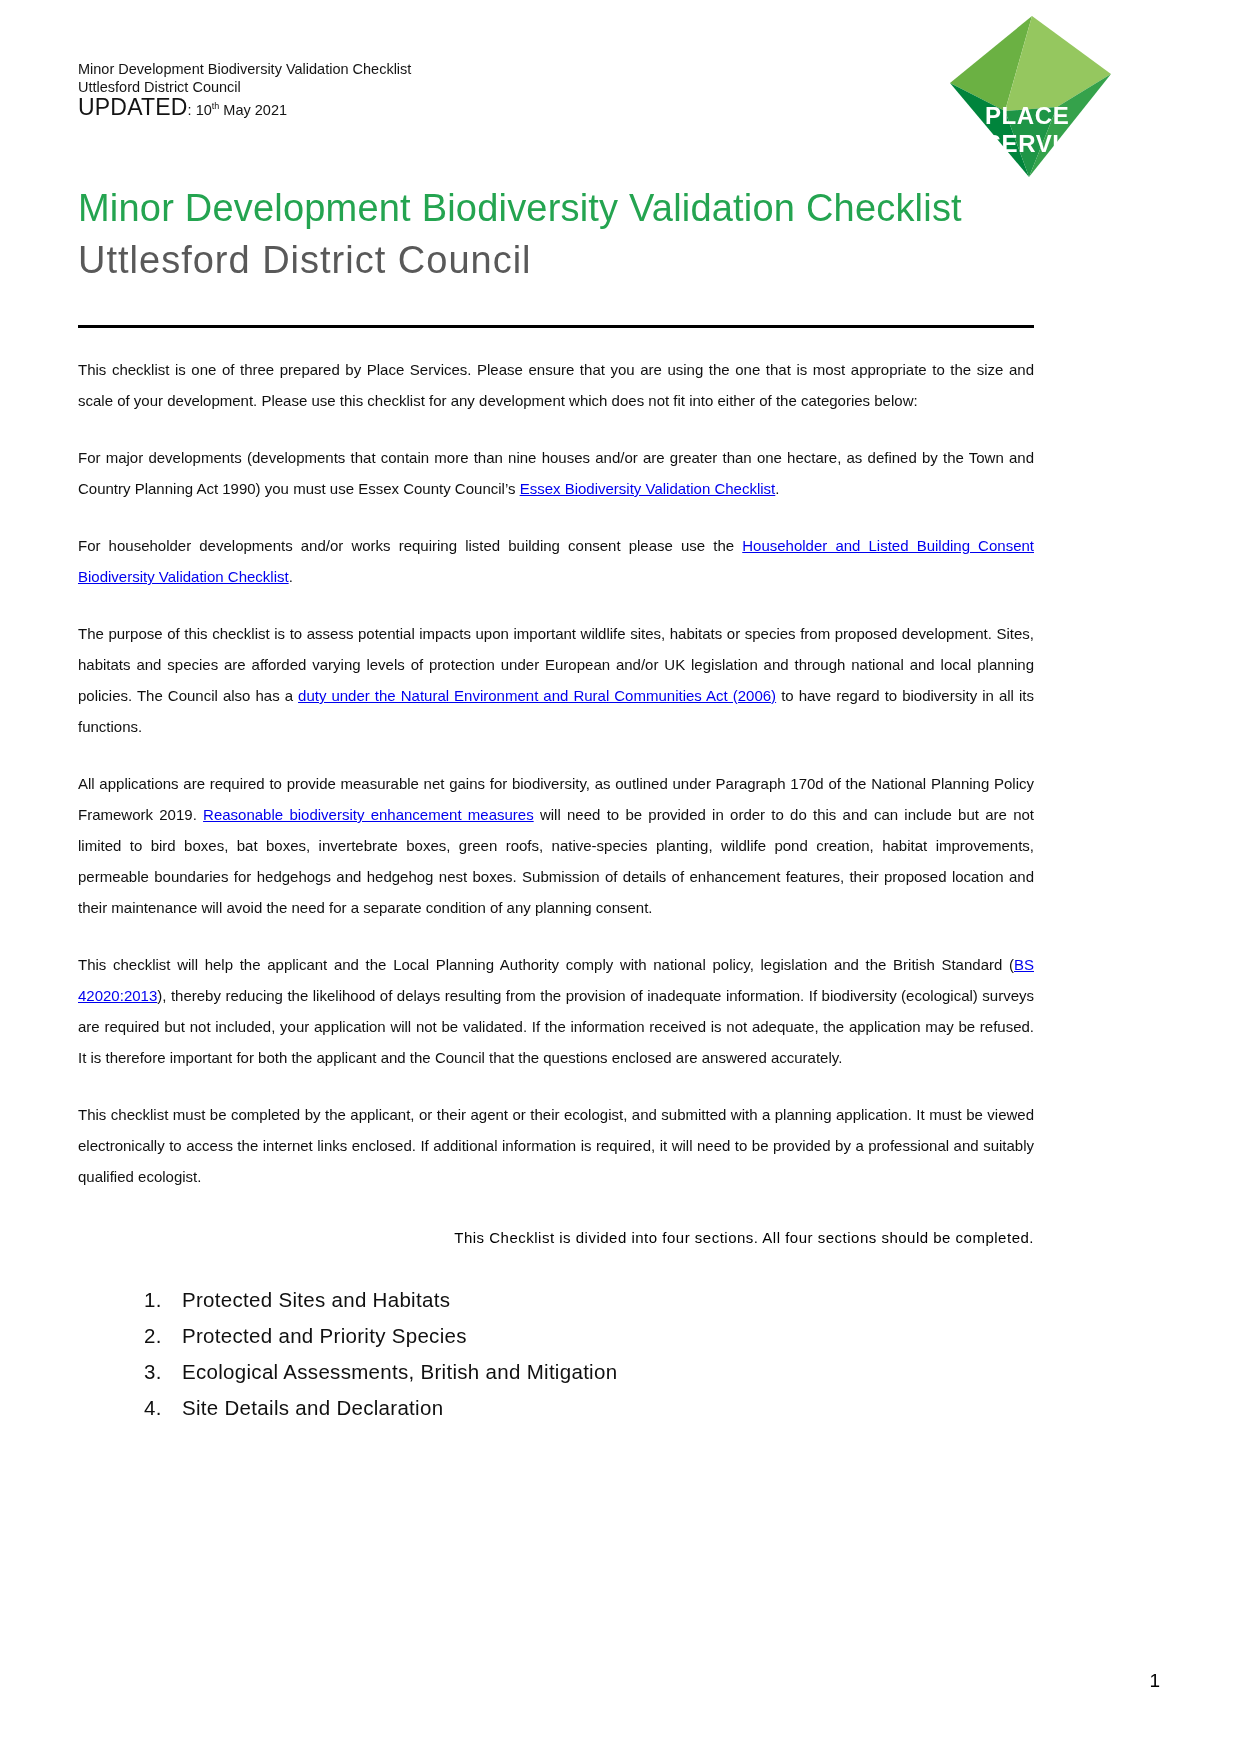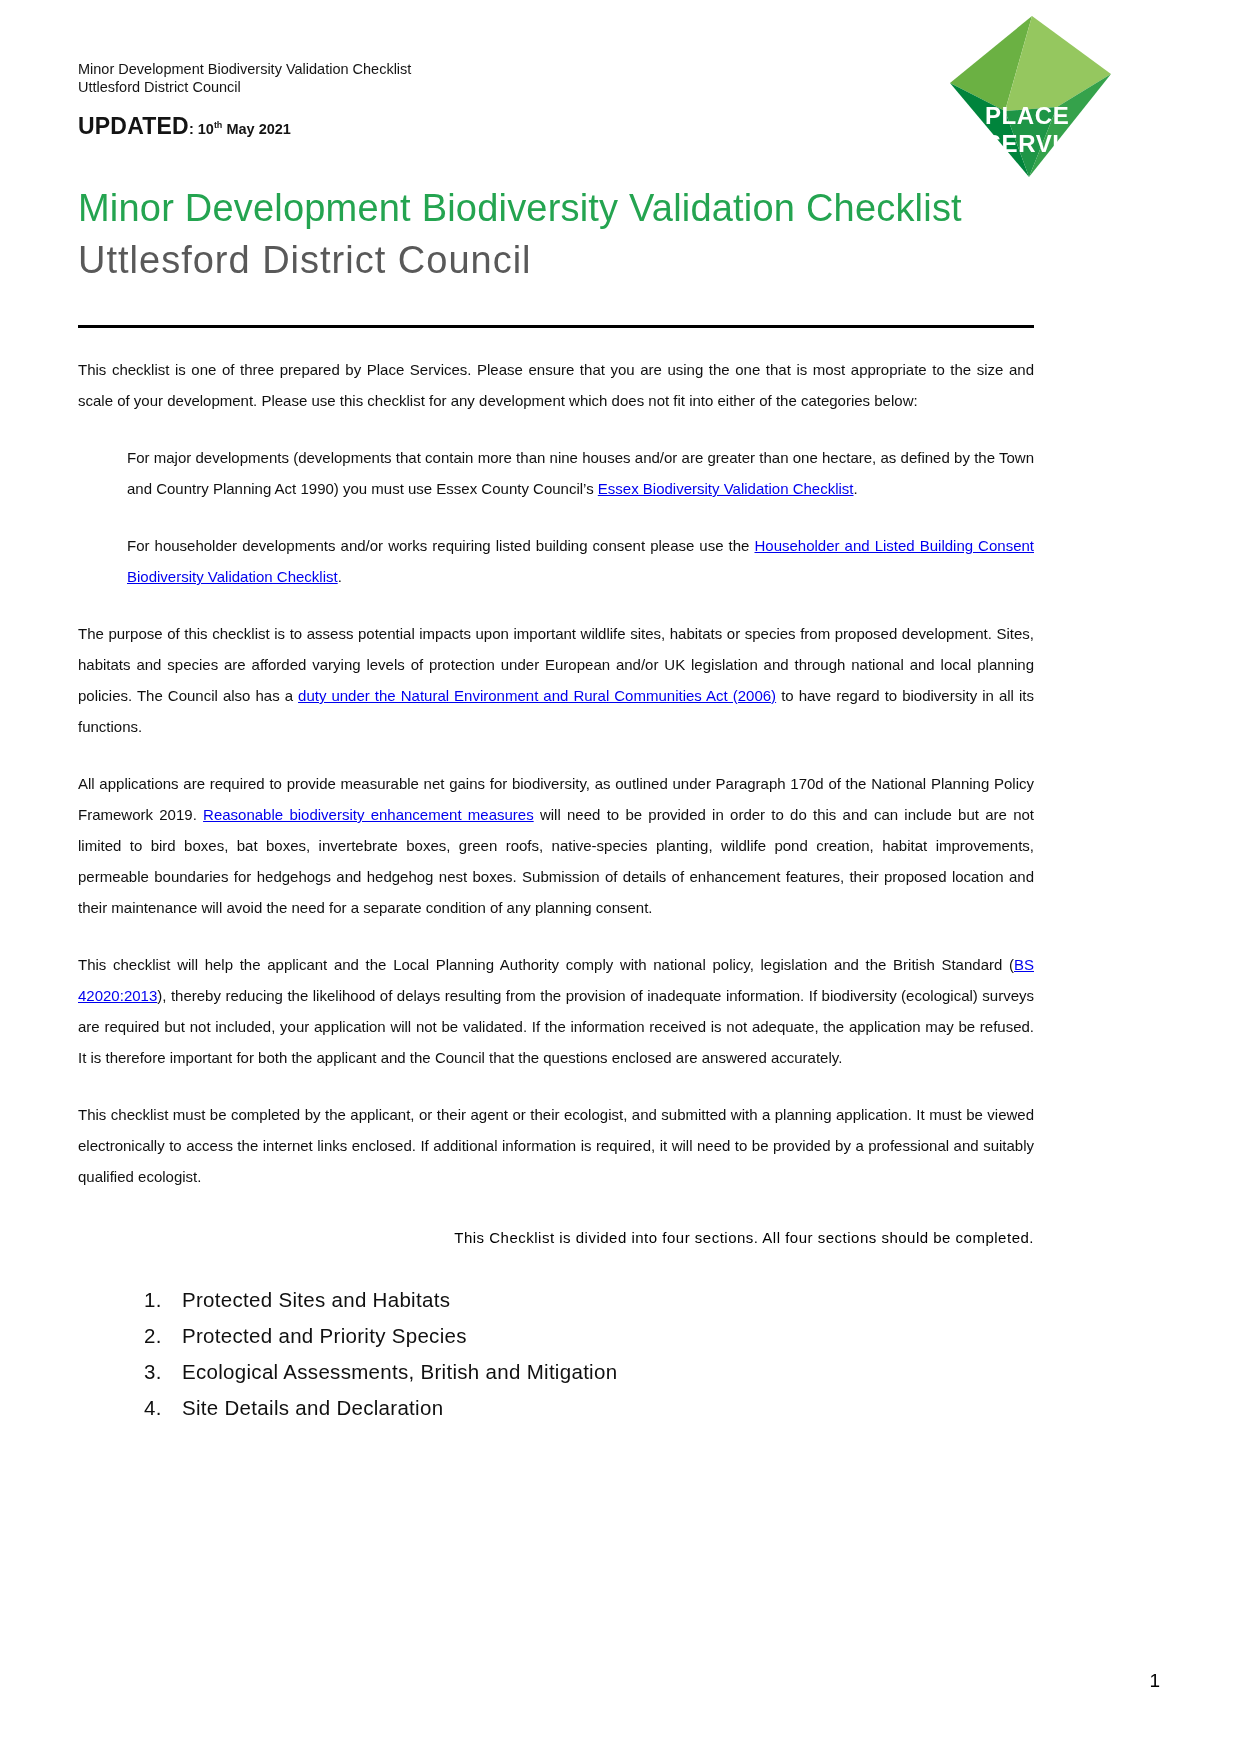--- a/index.html
+++ b/index.html
@@ -9,21 +9,21 @@
     height: 1755px;
     background: #ffffff;
     font-family: "Liberation Sans", "DejaVu Sans", sans-serif;
     color: var(--text-black, #111);
     overflow: hidden;
     padding-left: 10px;
   }
 
   
   .meta { position: absolute; left: 78px; top: 60px; font-size: 14.5px; line-height: 18px; color: #141414; }
-  .meta .updated-line { margin-top: 16px; line-height: 26px; white-space: nowrap; font-weight: bold; }
+  .meta .updated-line { margin-top: 2px; line-height: 16px; white-space: nowrap; }
   .updated-label { font-size: 23px; letter-spacing: 0.2px; }
   .updated-rest { font-size: 14.5px; }
   .updated-rest sup { font-size: 9px; vertical-align: 6px; }
 
   
   .logo { position: absolute; left: 941px; top: 14px; width: 178px; height: 168px; }
   .logo svg { position: absolute; left: 0; top: 0; }
   .logo-text {
     position: absolute; left: 44px; top: 88px;
     color: #ffffff; font-size: 24px; font-weight: bold;
@@ -41,21 +41,21 @@
     margin: 4px 0 0 0; font-weight: 400; font-size: 38px; line-height: 46px;
     color: var(--subtitle-gray, #595959); letter-spacing: 1px;
   }
   hr.title-rule { border: none; border-top: 3px solid #000; margin: 42px 0 0 0; }
 
   p.body-p {
     margin: 26px 0 0 0;
     font-size: 15px; line-height: 31px;
     text-align: justify; color: #101010;
   }
-  p.body-p.indent { margin-left: 49px; }
+  p.body-p.indent { }
 
   a.doclink {
     color: var(--link-blue, #0000EE);
     text-decoration: underline;
     cursor: pointer;
   }
 
   .sections-heading {
     margin: 30px 0 0 0;
     font-size: 15px; line-height: 31px; letter-spacing: 0.5px;

